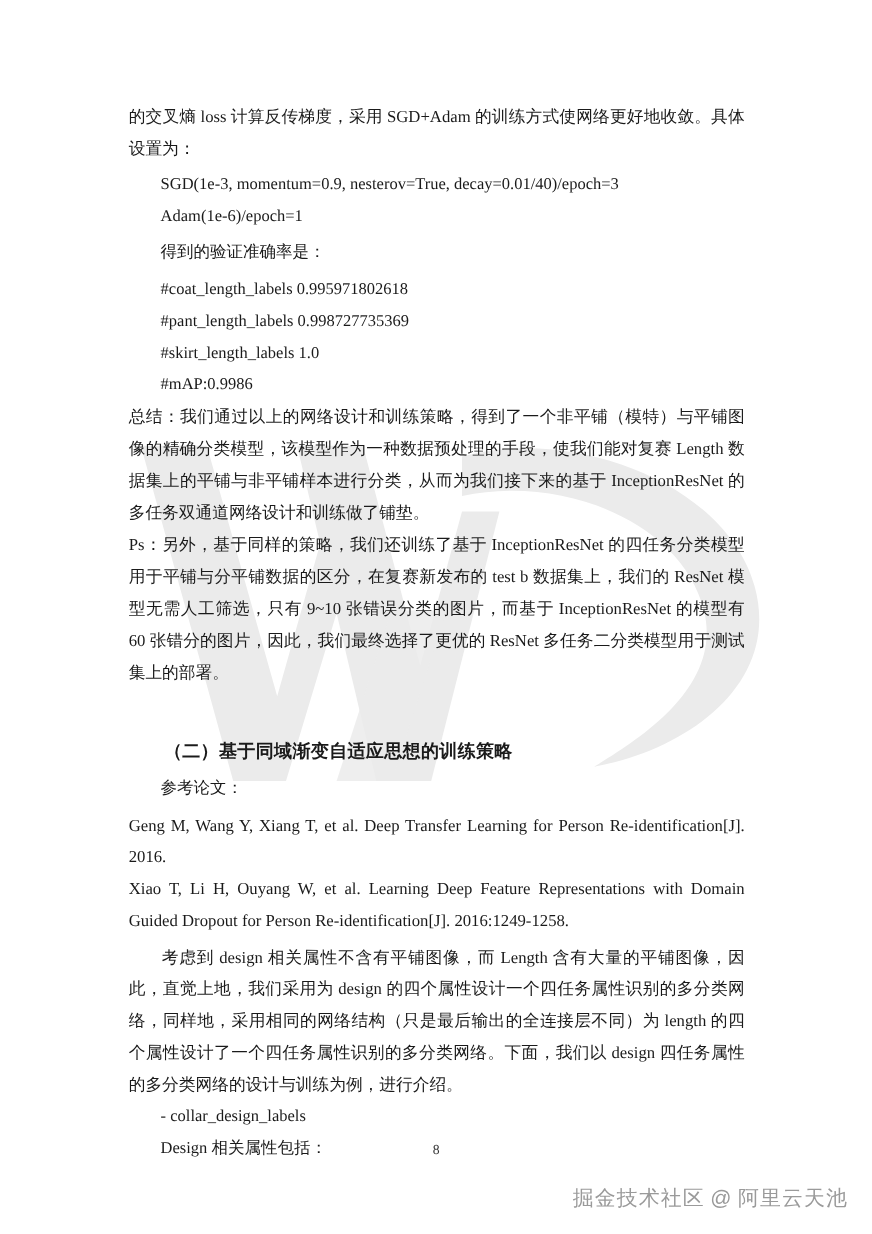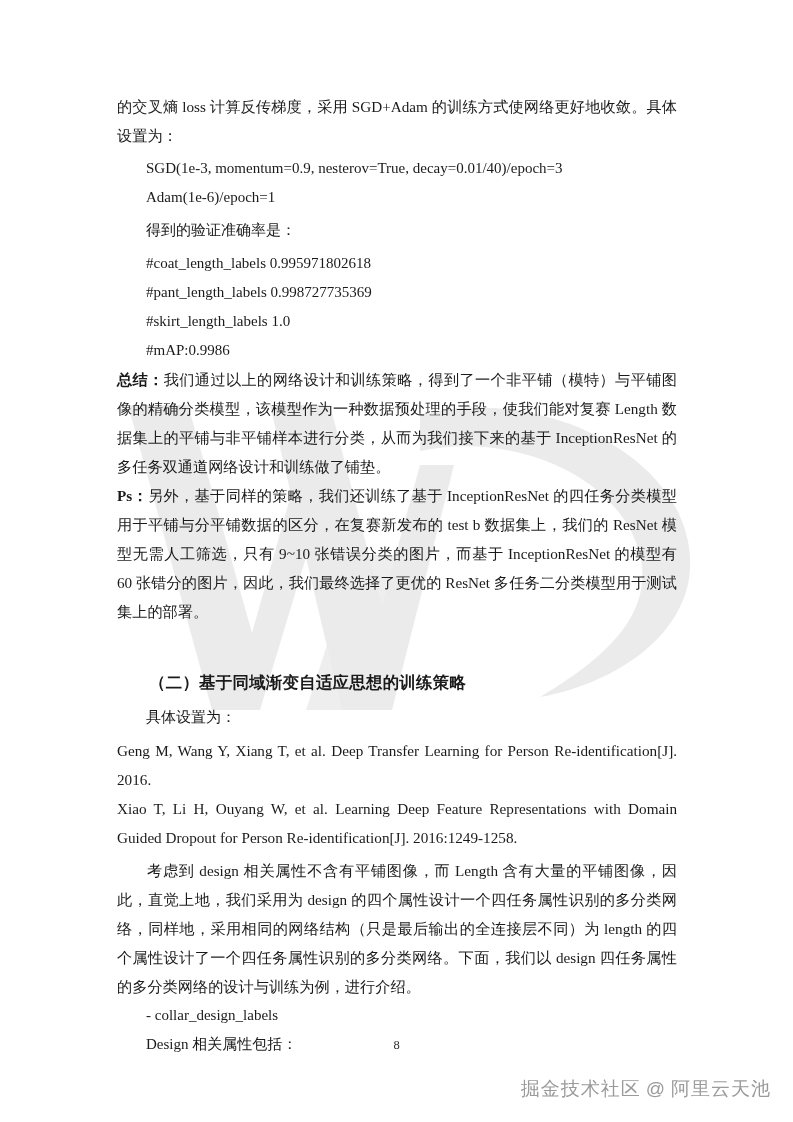--- a/index.html
+++ b/index.html
@@ -62,21 +62,21 @@
 
   .mono-para {
     font-family: "Liberation Serif", "DejaVu Serif", serif;
     font-size: 15.2px;
     line-height: 29px;
     text-align: justify;
     text-justify: inter-ideograph;
     margin: 0;
   }
 
-  .lead { font-weight: bold; margin-top: 44px; }
+  .lead { font-weight: normal; margin-top: 44px; }
 
   .heading {
     font-size: 16.4px;
     font-weight: bold;
     line-height: 29px;
     margin: 2px;
     padding-left: 30px;
     letter-spacing: 0.3px;
   }
 
@@ -147,21 +147,21 @@
     <p class="para"><span class="lead">总结：</span><span>我们通过以上的网络设计和训练策略，得到了一个非平铺（模特）与平铺图像的精确分类模型，该模型作为一种数据预处理的手段，使我们能对复赛 Length 数据集上的平铺与非平铺样本进行分类，从而为我们接下来的基于 InceptionResNet 的多任务双通道网络设计和训练做了铺垫。</span></p>
 
     <p class="para"><span class="lead">Ps：</span><span>另外，基于同样的策略，我们还训练了基于 InceptionResNet 的四任务分类模型用于平铺与分平铺数据的区分，在复赛新发布的 test b 数据集上，我们的 ResNet 模型无需人工筛选，只有 9~10 张错误分类的图片，而基于 InceptionResNet 的模型有 60 张错分的图片，因此，我们最终选择了更优的 ResNet 多任务二分类模型用于测试集上的部署。</span></p>
 
     <div class="gap-xl"></div>
 
     <h2 class="heading">（二）基于同域渐变自适应思想的训练策略</h2>
 
     <div class="gap-sm"></div>
 
-    <div class="block-line">具体设置为：</div>
+    <div class="block-line">参考论文：</div>
 
     <div class="gap-sm"></div>
 
     <p class="para">Geng M, Wang Y, Xiang T, et al. Deep Transfer Learning for Person Re-identification[J]. 2016.</p>
     <p class="para">Xiao T, Li H, Ouyang W, et al. Learning Deep Feature Representations with Domain Guided Dropout for Person Re-identification[J]. 2016:1249-1258.</p>
 
     <div class="gap-sm"></div>
 
     <p class="mono-para indent-1">考虑到 design 相关属性不含有平铺图像，而 Length 含有大量的平铺图像，因此，直觉上地，我们采用为 design 的四个属性设计一个四任务属性识别的多分类网络，同样地，采用相同的网络结构（只是最后输出的全连接层不同）为 length 的四个属性设计了一个四任务属性识别的多分类网络。下面，我们以 design 四任务属性的多分类网络的设计与训练为例，进行介绍。</p>
 

